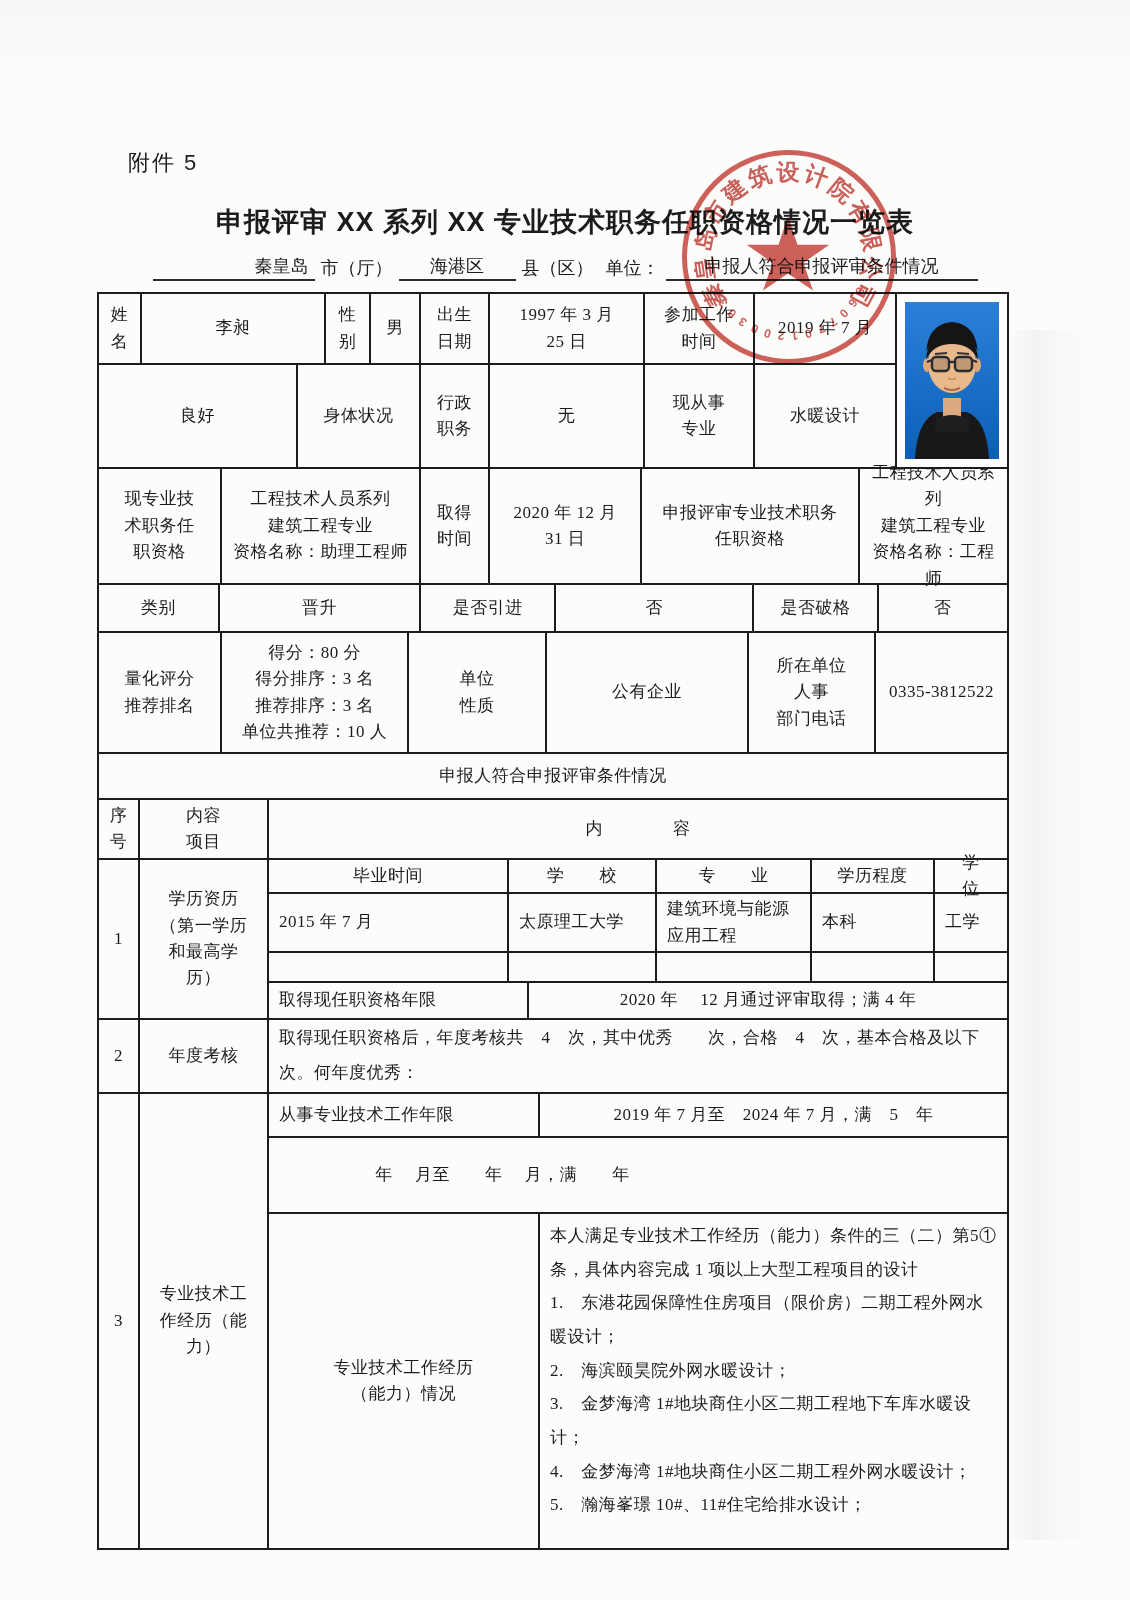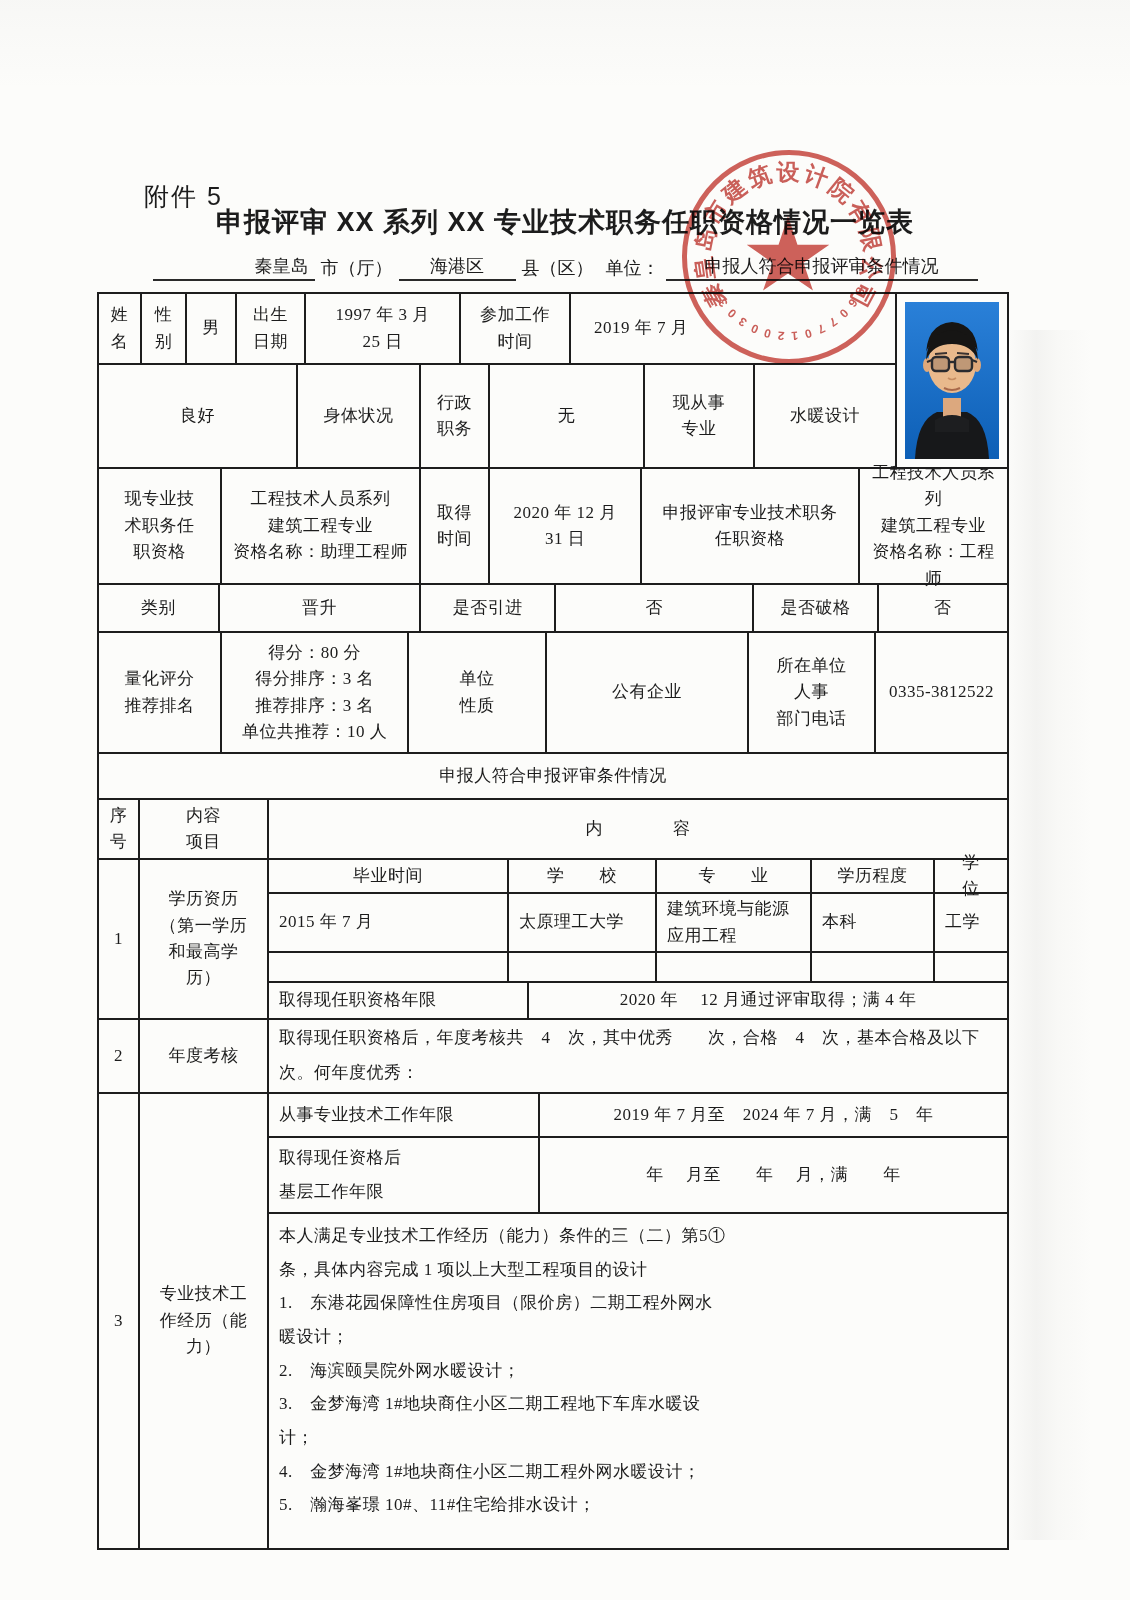--- a/index.html
+++ b/index.html
@@ -5,22 +5,22 @@
   html,body{margin:0;padding:0;}
   body{width:1130px;height:1600px;background:#e9e9e9;}
   .page{position:relative;width:1130px;height:1600px;background:#fcfcfa;overflow:hidden;
         font-family:"Liberation Serif","DejaVu Serif",serif;color:#1c1c1c;}
   
   .scan-band-right{position:absolute;left:1006px;top:330px;width:86px;height:1210px;
      background:linear-gradient(90deg,rgba(120,120,120,0) 0%,rgba(120,120,120,.07) 35%,rgba(120,120,120,.03) 60%,rgba(120,120,120,0) 100%);}
   .scan-shade-top{position:absolute;left:0;top:0;width:1130px;height:90px;
      background:linear-gradient(180deg,rgba(160,160,160,.05),rgba(160,160,160,0));}
 
-  .attachment{position:absolute;left:144px;top:148px;font-size:25px;letter-spacing:2px;
-     font-family:"Liberation Sans","DejaVu Sans",sans-serif;font-weight:500;margin-top:32px;}
+  .attachment{position:absolute;left:128px;top:148px;font-size:22px;letter-spacing:2px;
+     font-family:"Liberation Sans","DejaVu Sans",sans-serif;font-weight:500;}
   .doc-title{position:absolute;left:0;top:204px;width:1130px;text-align:center;
      font-family:"Liberation Sans","DejaVu Sans",sans-serif;font-weight:bold;font-size:27px;letter-spacing:1px;}
   .subtitle{position:absolute;left:120px;top:254px;width:890px;font-size:18px;
      display:flex;align-items:flex-end;justify-content:center;white-space:nowrap;}
   .blank{display:inline-block;border-bottom:2px solid #2a2a2a;text-align:center;padding:0 6px 1px 6px;}
   .blank.b1{min-width:150px;text-align:right;}
   .blank.b2{min-width:105px;}
   .blank.b3{min-width:300px;}
   .subtitle .fixed{padding:0 6px 1px 6px;}
 
@@ -80,20 +80,21 @@
     <span class="fixed">县（区）</span>
     <span class="fixed">单位：</span>
     <span class="blank b3">申报人符合申报评审条件情况</span>
   </div>
 
   <div class="tbl">
 
     <div class="band narrow" style="height:71px">
       <div class="cell" style="width:43px">姓
 名</div>
+      <div class="cell" style="width:184px">李昶</div>
       <div class="cell" style="width:45px">性
 别</div>
       <div class="cell" style="width:50px">男</div>
       <div class="cell" style="width:69px">出生
 日期</div>
       <div class="cell" style="width:155px">1997 年 3 月
 25 日</div>
       <div class="cell" style="width:110px">参加工作
 时间</div>
       <div class="cell last" style="width:140px">2019 年 7 月</div>
@@ -241,25 +242,25 @@
       <div class="cell" style="width:41px">3</div>
       <div class="cell" style="width:129px">专业技术工
 作经历（能
 力）</div>
       <div class="group3-right">
         <div class="g3row" style="height:44px">
           <div class="cell leftal" style="width:271px">从事专业技术工作年限</div>
           <div class="cell last" style="width:467px">2019 年 7 月至　2024 年 7 月，满　5　年</div>
         </div>
         <div class="g3row" style="height:76px">
-          <div class="cell leftal" style="width:271px;line-height:2">取得现任资格后
-基层工作年限</div>
           <div class="cell last" style="width:467px">年　 月至　　年　 月，满　　年</div>
         </div>
         <div class="g3row" style="height:334px">
+          <div class="cell" style="width:271px">专业技术工作经历
+（能力）情况</div>
           <div class="cell last topal projects-cell" style="width:467px">本人满足专业技术工作经历（能力）条件的三（二）第5①条，具体内容完成 1 项以上大型工程项目的设计
 1.　东港花园保障性住房项目（限价房）二期工程外网水暖设计；
 2.　海滨颐昊院外网水暖设计；
 3.　金梦海湾 1#地块商住小区二期工程地下车库水暖设计；
 4.　金梦海湾 1#地块商住小区二期工程外网水暖设计；
 5.　瀚海峯璟 10#、11#住宅给排水设计；</div>
         </div>
       </div>
     </div>
   </div>

